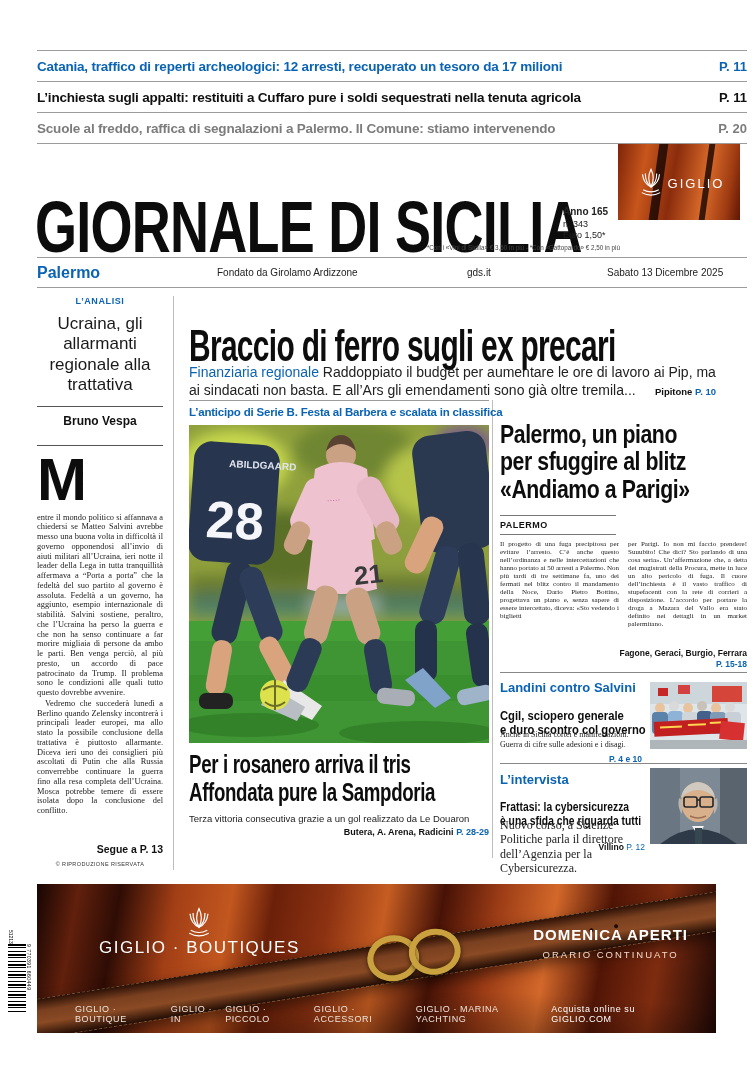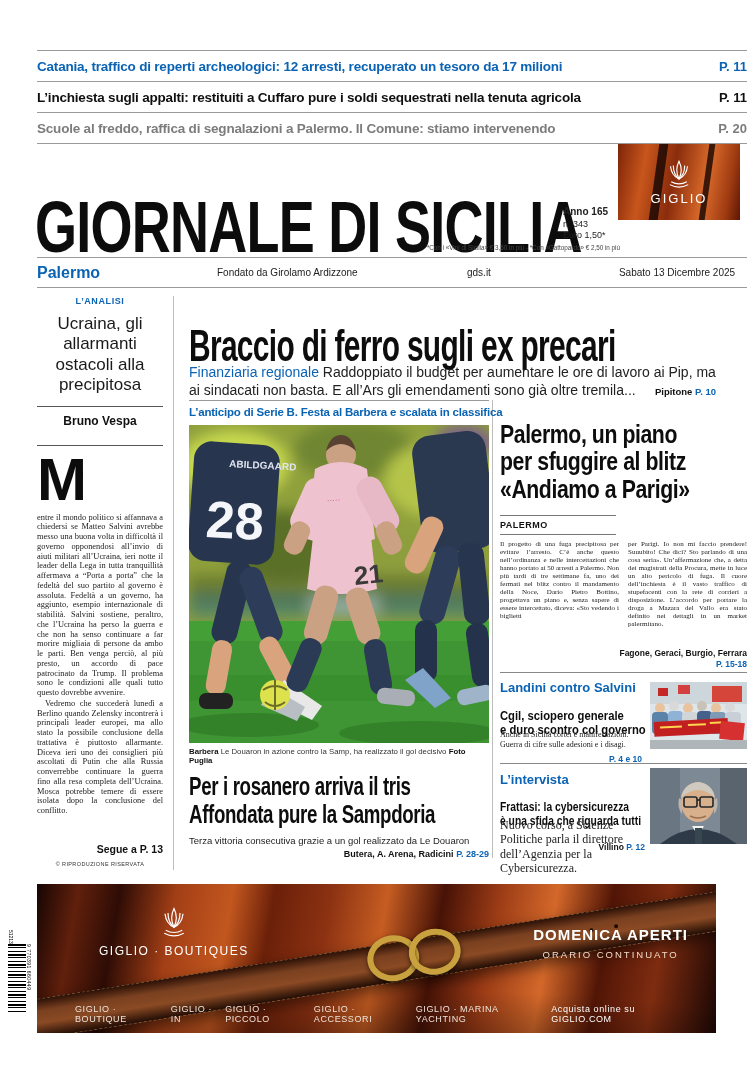--- a/index.html
+++ b/index.html
@@ -15,32 +15,32 @@
   .row.r1 .hl,.row.r1 .pg{color:#0b63b4;}
   .row.r2 .hl,.row.r2 .pg{color:#101010;}
   .row.r3 .hl,.row.r3 .pg{color:#7c7c7c;}
 
   
   .mast-title{position:absolute;left:35px;top:138px;font-size:72px;font-weight:bold;letter-spacing:-1px;transform:scaleX(.75);transform-origin:left top;white-space:nowrap;color:#0c0c0c;}
   .mast-ad{position:absolute;left:618px;top:144px;width:122px;height:76px;overflow:hidden;
     background:linear-gradient(100deg,#7e2408 0%,#c8561c 22%,#8a2c0c 45%,#d96a2a 70%,#a03c12 88%,#5e1604 100%);}
   .mast-ad .stripe{position:absolute;top:-10px;bottom:-10px;width:9px;background:rgba(20,5,2,.8);transform:skewX(-8deg);}
   .mast-ad .s1{left:36px;} .mast-ad .s2{left:86px;width:6px;}
-  .mast-ad .inner{position:absolute;inset:0;display:flex;flex-direction:column;align-items:center;justify-content:center;color:#fff;}
+  .mast-ad .inner{position:absolute;inset:0;display:flex;align-items:center;justify-content:center;color:#fff;}
   .mast-ad .brand{font-size:13px;letter-spacing:2px;margin-top:2px;}
   .mast-meta{position:absolute;left:563px;top:206px;font-size:9px;line-height:1.25;color:#222;}
   .mast-meta .anno{font-weight:bold;font-size:10px;}
   .mast-note{position:absolute;right:135px;top:244px;font-size:6.3px;color:#444;white-space:nowrap;}
 
   
   .infobar{position:absolute;left:37px;top:257px;width:710px;height:29px;border-top:1px solid #9b9b9b;border-bottom:1px solid #9b9b9b;display:flex;align-items:center;}
   .infobar .edition{font-size:16px;font-weight:bold;color:#0b63b4;width:180px;}
   .infobar .founded{font-size:10px;color:#222;width:250px;}
   .infobar .site{font-size:10px;color:#222;width:140px;}
-  .infobar .date{font-size:10px;color:#222;flex:1;text-align:center;}
+  .infobar .date{font-size:10px;color:#222;flex:1;text-align:left;}
 
   
   .analysis{position:absolute;left:37px;top:296px;width:126px;height:575px;overflow:hidden;}
   .analysis .kicker{font-size:9px;font-weight:bold;letter-spacing:.6px;color:#0b63b4;text-align:center;}
   .analysis h3{margin:8px 0 0;font-size:17px;font-weight:400;line-height:1.2;text-align:center;color:#1a1a1a;}
   .analysis .arule{margin-top:10px;background:#555;height:1px;}
   .analysis .author{font-size:12px;font-weight:bold;text-align:center;padding:7px 0;}
   .analysis .dropcap{font-size:60px;font-weight:bold;line-height:.85;margin-top:8px;color:#0c0c0c;}
   .analysis .body{font-family:"Liberation Serif",serif;font-size:8.4px;line-height:1.16;text-align:justify;margin-top:8px;color:#1b1b1b;}
   .analysis .p2{text-indent:8px;margin-top:1px;}
@@ -86,36 +86,36 @@
   .cgil-h{top:296px;left:0;font-size:12.5px;font-weight:bold;line-height:1.15;white-space:nowrap;transform:scaleX(.9);transform-origin:left top;color:#0d0d0d;}
   .cgil-t{top:330px;left:0;width:142px;font-family:"Liberation Serif",serif;font-size:8px;line-height:1.2;color:#222;}
   .cgil-p{top:354px;left:0;width:142px;text-align:right;font-size:8.5px;font-weight:bold;color:#0b63b4;}
   .mini-photo{right:0;overflow:hidden;}
   .ph1{top:282px;width:97px;height:67px;}
   .ph2{top:368px;width:97px;height:76px;}
   .int-k{top:372px;left:0;font-size:13px;font-weight:bold;color:#0b63b4;}
   .int-h{top:388px;left:0;font-size:12px;font-weight:bold;line-height:1.18;white-space:nowrap;transform:scaleX(.86);transform-origin:left top;color:#0d0d0d;}
   .int-t{top:418px;left:0;width:145px;font-family:"Liberation Serif",serif;font-size:12px;line-height:1.2;color:#222;}
   .int-by{top:442px;left:0;width:145px;text-align:right;font-size:8.5px;}
-  .int-by .n{font-weight:bold;} .int-by .p{font-weight:bold;color:#0b63b4;}
+  .int-by .n{font-weight:bold;} .int-by .p{font-weight:normal;color:#0b63b4;}
 
   
   .ad-bottom{position:absolute;left:37px;top:884px;width:679px;height:149px;overflow:hidden;color:#fff;
     background:
       radial-gradient(130% 90% at 50% 125%, rgba(0,0,0,.55), rgba(0,0,0,0) 60%),
       linear-gradient(100deg,#170503 0%,#61200c 6%,#2e0c05 12%,#a33f16 20%,#c2571f 28%,#6b2009 34%,#8c3212 42%,#c65d22 50%,#471206 58%,#9c3c16 66%,#d3682a 74%,#511506 82%,#7e2c10 90%,#190604 100%);}
   .belt{position:absolute;left:-30px;top:58px;width:780px;height:38px;transform:rotate(-9deg);border-radius:19px;
     background:linear-gradient(to bottom,#2e1207,#7a4020 30%,#8a4a24 62%,#240e05);
     border-top:1px dashed rgba(255,220,160,.35);border-bottom:1px dashed rgba(255,220,160,.35);box-shadow:0 6px 14px rgba(0,0,0,.5);}
   .belt .hole{position:absolute;top:16px;width:4px;height:4px;border-radius:50%;background:#1c0a03;}
   .buckle{position:absolute;left:330px;top:48px;transform:rotate(-9deg);display:flex;}
   .buckle span{display:block;width:40px;height:34px;border:6px solid #c9a23f;border-radius:50%;box-shadow:inset 0 0 4px rgba(80,50,0,.8),0 2px 5px rgba(0,0,0,.6);}
   .buckle span + span{margin-left:-10px;}
   .ad-left{position:absolute;left:62px;top:22px;display:flex;flex-direction:column;align-items:center;}
-  .ad-left .brand{margin-top:6px;font-size:12px;letter-spacing:1.5px;}
+  .ad-left .brand{margin-top:0;font-size:17px;letter-spacing:1.5px;}
   .ad-right{position:absolute;right:28px;top:42px;text-align:center;}
   .ad-right .l1{font-size:15px;font-weight:bold;letter-spacing:1px;}
   .ad-right .l2{font-size:9.5px;letter-spacing:2px;margin-top:6px;color:#f2d9c8;}
   .ad-links{position:absolute;left:38px;right:18px;bottom:9px;display:flex;justify-content:space-between;align-items:center;font-size:9px;letter-spacing:.6px;color:#efe3da;}
   .ad-links .online{color:#fff;}
 
   
   .barcode{position:absolute;left:6px;top:930px;width:30px;height:96px;}
   .barcode .bars{position:absolute;left:2px;top:14px;width:18px;height:70px;
     background:repeating-linear-gradient(to bottom,#000 0 2px,#fff 2px 3px,#000 3px 4px,#fff 4px 7px,#000 7px 8px,#fff 8px 10px);}
@@ -170,21 +170,21 @@
 
   <div class="infobar">
     <span class="edition">Palermo</span>
     <span class="founded">Fondato da Girolamo Ardizzone</span>
     <span class="site">gds.it</span>
     <span class="date">Sabato 13 Dicembre 2025</span>
   </div>
 
   <aside class="analysis">
     <div class="kicker">L’ANALISI</div>
-    <h3>Ucraina, gli allarmanti ostacoli alla precipitosa</h3>
+    <h3>Ucraina, gli allarmanti regionale alla trattativa</h3>
     <div class="arule"></div>
     <div class="author">Bruno Vespa</div>
     <div class="arule"></div>
     <div class="dropcap">M</div>
     <div class="body">entre il mondo politico si affannava a chiedersi se Matteo Salvini avrebbe messo una buona volta in difficoltà il governo opponendosi all’invio di aiuti militari all’Ucraina, ieri notte il leader della Lega in tutta tranquillità affermava a “Porta a porta” che la fedeltà del suo partito al governo è assoluta. Fedeltà a un governo, ha aggiunto, esempio internazionale di stabilità. Salvini sostiene, peraltro, che l’Ucraina ha perso la guerra e che non ha senso continuare a far morire migliaia di persone da ambo le parti. Ben venga perciò, al più presto, un accordo di pace patrocinato da Trump. Il problema sono le condizioni alle quali tutto questo dovrebbe avvenire.</div>
     <div class="body p2">Vedremo che succederà lunedì a Berlino quando Zelensky incontrerà i principali leader europei, ma allo stato la possibile conclusione della trattativa è piuttosto allarmante. Diceva ieri uno dei consiglieri più ascoltati di Putin che alla Russia converrebbe continuare la guerra fino alla resa completa dell’Ucraina. Mosca potrebbe temere di essere isolata dopo la conclusione del conflitto.</div>
     <div class="more">Segue a P. 13</div>
     <div class="copyright">© RIPRODUZIONE RISERVATA</div>
   </aside>
   <div class="vrule v1"></div>
@@ -266,21 +266,20 @@
           <path d="M82 262 l34 20 -8 14 -36 -16 Z" fill="#b9bec4"></path>
           <rect x="188" y="264" width="38" height="16" rx="7" fill="#a9aeb6" transform="rotate(6 207 272)"></rect>
         </g>
 
         <g>
           <circle cx="86" cy="270" r="15" fill="#dde24c"></circle>
           <path d="M74 265 q12 -8 24 0 M76 277 q10 8 20 0 M86 255 v30" stroke="#3a3a1a" stroke-width="2" fill="none" opacity=".7"></path>
         </g>
       </svg>
     </div>
-    <div class="caption"><b>Barbera</b><span> Le Douaron in azione contro la Samp, ha realizzato il gol decisivo </span><b>Foto Puglia</b></div>
     <h2><span>Per i rosanero arriva il tris</span><br><span>Affondata pure la Sampdoria</span></h2>
     <div class="stand">Terza vittoria consecutiva grazie a un gol realizzato da Le Douaron</div>
     <div class="by">
       <span class="n">Butera, A. Arena, Radicini</span>
       <span class="p">P. 28-29</span>
     </div>
   </section>
 
   <section class="rightcol">
     <h2 class="abs blitz-h">

